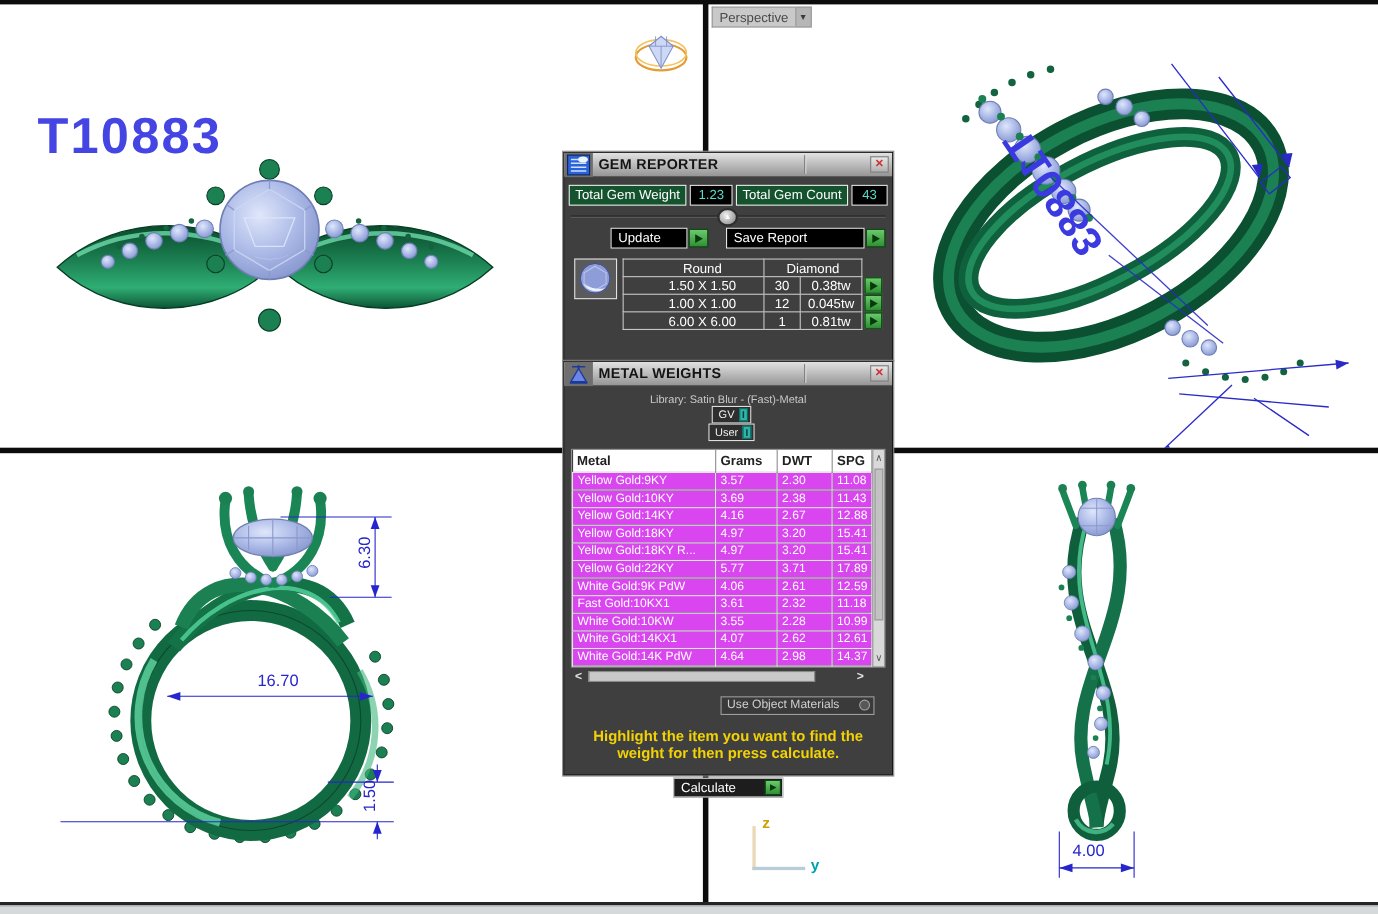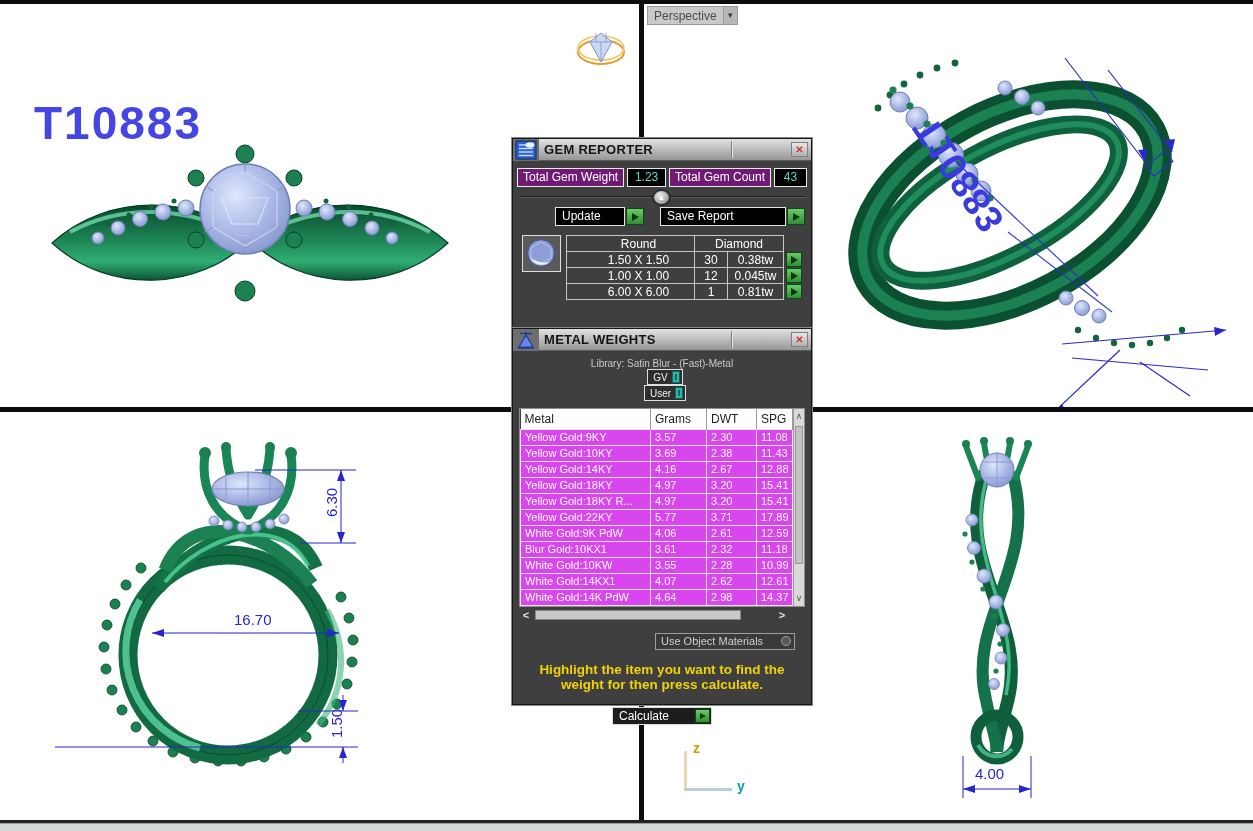--- a/index.html
+++ b/index.html
@@ -70,21 +70,21 @@
   .tb-groove { position:absolute; left:218px; top:2px; bottom:2px; width:2px;
     border-left:1px solid #7d7d7d; border-right:1px solid #e8e8e8; }
   .close-btn {
     position:absolute; right:3px; top:3px; width:17px; height:15px;
     background:linear-gradient(#e8e8e8,#b0b0b0); border:1px solid #808080;
     color:#c33; font-size:10px; font-weight:bold; text-align:center; line-height:13px; cursor:default;
   }
 
   
   .totals-row { display:flex; margin:7px 4px 0 4px; gap:3px; align-items:center; }
-  .blackbox { background:#701a75; border:1px solid #ececec; color:#fff; font-size:12px;
+  .blackbox { background:#14532d; border:1px solid #ececec; color:#fff; font-size:12px;
     padding:1px 5px 2px 5px; white-space:nowrap; }
   .valbox { background:#000; border:1px solid #ececec; color:#58dcc9; font-size:12px;
     padding:1px 2px 2px 2px; text-align:center; }
   #tgw-val { width:45px; } #tgc-val { width:38px; }
 
   .toggle-line { margin:9px 6px 0 6px; height:2px;
     border-top:1px solid #1d1d1d; border-bottom:1px solid #5f5f5f; position:relative; }
   .toggle-knob { position:absolute; left:50%; top:-8px; margin-left:-10px; width:19px; height:17px;
     background:radial-gradient(circle at 40% 35%, #f0f0f0, #7d7d7d);
     border:2px solid #2e2e2e; border-radius:50%;
@@ -117,21 +117,21 @@
   .lib-text { color:#c9c9c9; font-size:10px; flex:1 1 auto; }
   .mini-btn { display:flex; align-items:center; background:#2e2e2e; border:1px solid #dedede;
     height:16px; font-size:10px; color:#f0f0f0; padding:0 2px 0 5px; gap:4px; margin-left:6px; }
   .ind { width:8px; height:12px; background:#2cb4a8; border:1px solid #0b6a60;
     color:#053a34; font-size:9px; font-weight:bold; text-align:center; line-height:11px; }
 
   .mw-area { display:flex; margin:7px 6px 0 6px; border:1px solid #8f8f8f; background:#3f3f3f; }
   .mw-table { border-collapse:collapse; width:272px; table-layout:fixed; }
   .mw-table col.c-metal { width:130px; } .mw-table col.c-grams { width:56px; }
   .mw-table col.c-dwt { width:50px; } .mw-table col.c-spg { width:36px; }
-  .mw-table th { background:#fff; color:#222; font-weight:normal; font-size:12px;
+  .mw-table th { background:#fff; color:#222; font-weight:bold; font-size:12px;
     text-align:left; padding:1px 4px; height:20px; border-right:1px solid #9a9a9a; white-space:nowrap; }
   .mw-table td { background:#d946ef; color:#fff; font-size:11px; height:16px;
     padding:1px 4px; border:1px solid #e6e6e6; white-space:nowrap; overflow:hidden; }
   .vscroll { width:14px; background:#d9d9d9; display:flex; flex-direction:column; border-left:1px solid #9a9a9a; }
   .sb-arrow { height:15px; color:#5a5a5a; font-size:9px; text-align:center; line-height:15px; flex:0 0 15px; }
   .sb-thumb { margin:2px 1px; height:138px; background:#c2c2c2; border:1px solid #979797; flex:0 0 auto; }
   .sb-fill { flex:1 1 auto; }
 
   .hscroll { display:flex; margin:1px 6px 0 6px; height:14px; align-items:center; }
   .hsb-arrow { width:14px; color:#e6e6e6; font-size:11px; text-align:center; line-height:14px; flex:0 0 14px; font-weight:bold; }
@@ -641,21 +641,21 @@
         <td>3.71</td>
         <td>17.89</td>
       </tr>
       <tr>
         <td>White Gold:9K PdW</td>
         <td>4.06</td>
         <td>2.61</td>
         <td>12.59</td>
       </tr>
       <tr>
-        <td>Blur Gold:10KX1</td>
+        <td>Fast Gold:10KX1</td>
         <td>3.61</td>
         <td>2.32</td>
         <td>11.18</td>
       </tr>
       <tr>
         <td>White Gold:10KW</td>
         <td>3.55</td>
         <td>2.28</td>
         <td>10.99</td>
       </tr>

